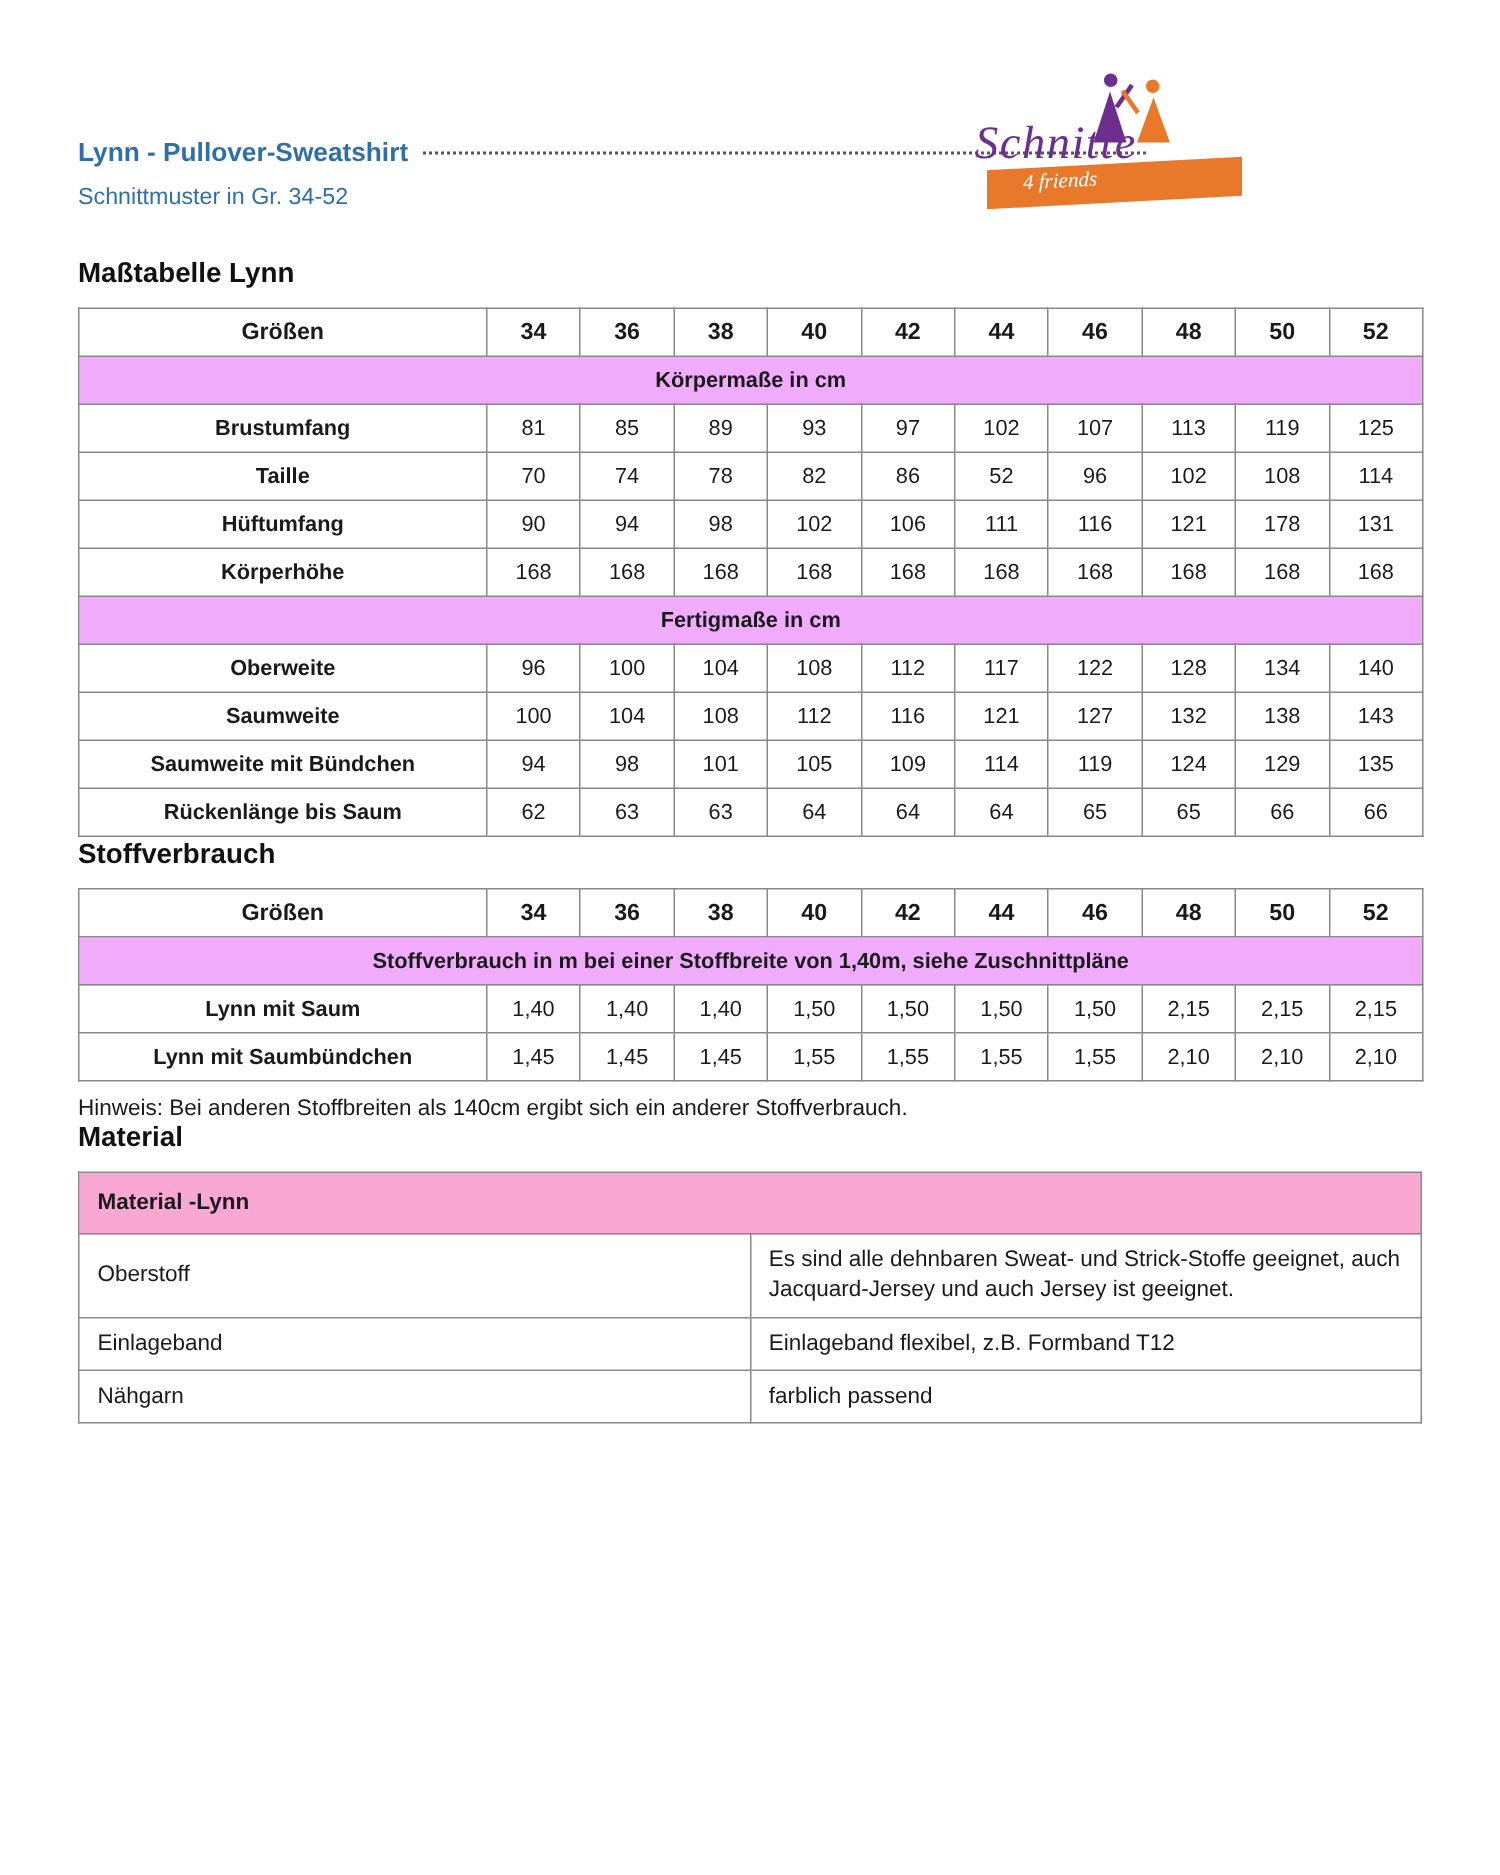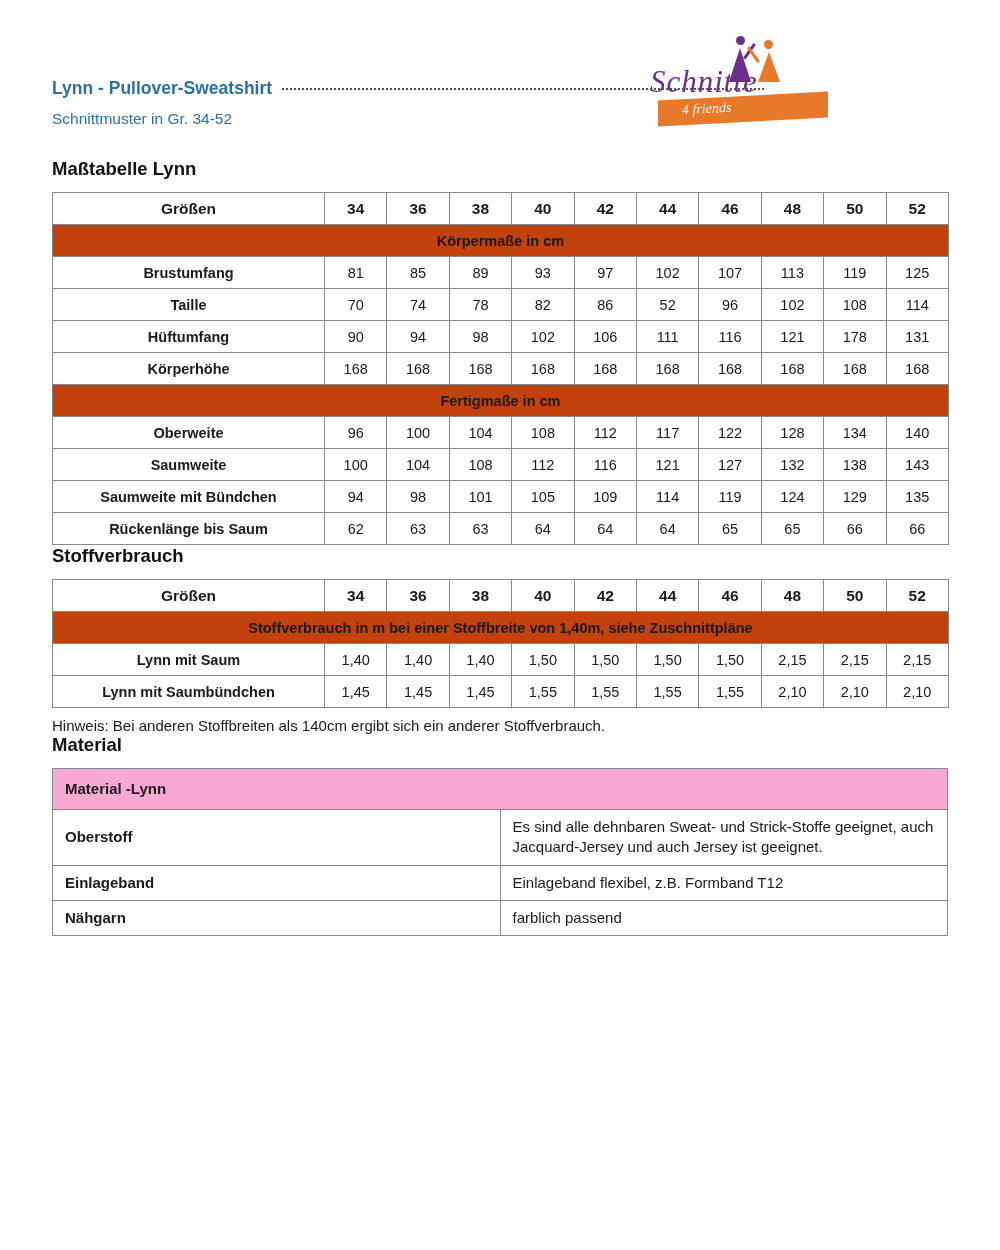--- a/index.html
+++ b/index.html
@@ -13,21 +13,21 @@
     font-family: "Liberation Sans", sans-serif;
     color: #1a1a1a;
     position: relative;
     overflow: hidden;
   }
   .page {
     position: relative;
     width: 938px;
     height: 1250px;
     box-sizing: border-box;
-    padding: 0 52px;
+    padding: 13px 52px;
   }
 
   
   .header {
     position: relative;
     padding-top: 78px;
     height: 80px;
   }
   .title-row {
     display: flex;
@@ -151,21 +151,21 @@
     font-weight: bold;
     font-size: 14.5px;
     margin-left: 40px;
   }
   .hdr-size {
     font-weight: bold;
     font-size: 15.5px;
     text-align: center;
   }
   .bandrow td {
-    background: #c2410c;
+    background: #f0abfc;
     font-weight: bold;
     font-size: 14.5px;
     height: 31px;
   }
   .col-label { width: 272px; }
   .col-size { width: 62.4px; }
 
   
   .tbl-stoff .col-label { width: 272px; }
   .tbl-stoff .col-size { width: 62.4px; }
@@ -188,21 +188,21 @@
   }
   .tbl-material .mat-head td {
     background: #f9a8d4;
     font-weight: bold;
     font-size: 15px;
     height: 30px;
     padding: 5px 12px;
   }
   .tbl-material .mat-key {
     width: 212px;
-    font-weight: bold;
+    font-weight: normal;
   }
 </style>
 </head>
 <body>
 
 <div class="page">
 
   <div class="header">
     <div class="title-row">
       <div class="doc-title">Lynn - Pullover-Sweatshirt</div>

